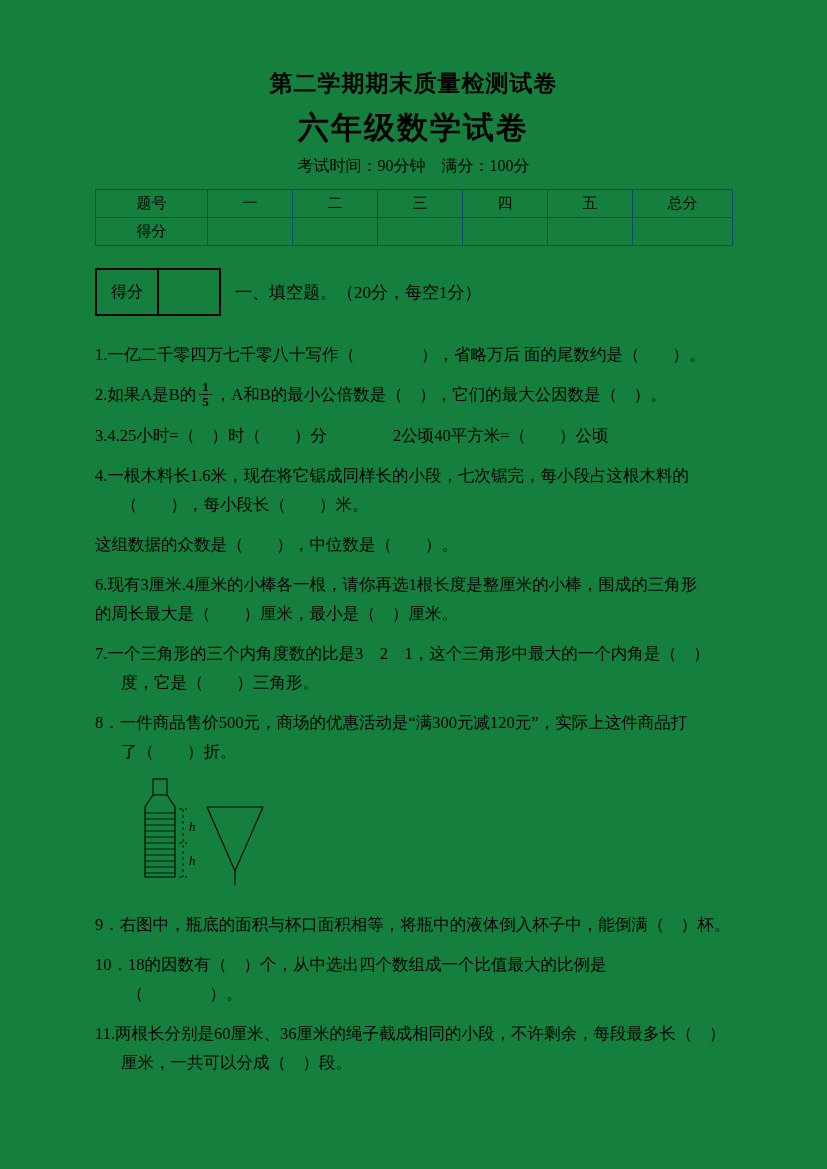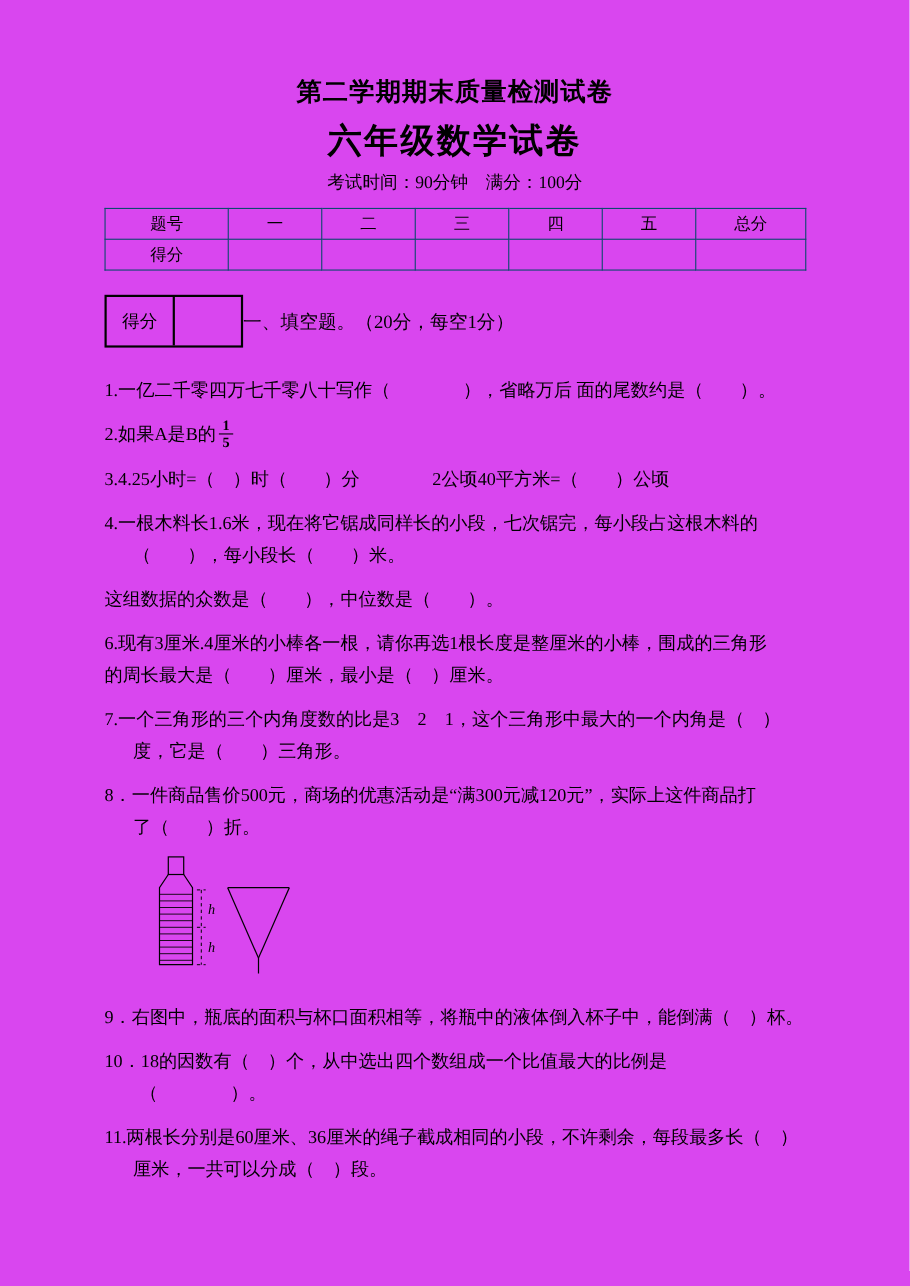--- a/index.html
+++ b/index.html
@@ -1,31 +1,31 @@
 <!DOCTYPE html>
 <html><head>
 <meta charset="utf-8">
 <style>
   html,body{margin:0;padding:0;background:#ffffff;}
   .page{
-    width:827px;min-height:1169px;background:#d946ef;box-sizing:border-box;
+    width:827px;min-height:1169px;background:#15803d;box-sizing:border-box;
     padding:68px 95px 40px 95px;
     font-family:"Liberation Serif","DejaVu Serif",serif;color:#000;
     position:relative;
   }
   .title{font-size:23px;font-weight:bold;text-align:center;margin:0;letter-spacing:1px;}
   .subtitle{font-size:31px;font-weight:bold;text-align:center;margin:8px 0 0 0;letter-spacing:2px;}
   .exam-info{font-size:16px;text-align:center;margin-top:7px;}
   table.score-table{border-collapse:collapse;margin-top:12px;width:637px;table-layout:fixed;}
   table.score-table td{border:1px solid #0c4a6e;height:27px;text-align:center;font-size:15px;padding:0;}
   .section-row{display:flex;align-items:center;margin-top:22px;}
   .score-box{display:flex;border:2px solid #000;height:44px;}
   .score-box .cell{width:60px;display:flex;align-items:center;justify-content:center;font-size:16px;}
   .score-box .cell + .cell{border-left:2px solid #000;}
-  .section-title{font-size:17px;}
+  .section-title{font-size:17px;margin-left:14px;}
   .questions{margin-top:24px;font-size:16.5px;}
   .q{margin:0 0 11px 0;}
   .q p{margin:0;line-height:29px;}
   .ind1{padding-left:26px;}
   .ind2{padding-left:32px;}
   .frac{display:inline-block;vertical-align:middle;text-align:center;line-height:1.05;font-size:13px;font-weight:bold;margin:0 3px;position:relative;top:-2px;}
   .frac .num{display:block;padding:0 3px;}
   .frac .den{display:block;border-top:1.2px solid #000;padding:0 3px;}
   .figure{margin:6px 0 10px 28px;}
 </style>
@@ -78,21 +78,21 @@
     <div class="section-title">一、填空题。（20分，每空1分）</div>
   </div>
 
   <div class="questions">
 
     <div class="q">
       <p>1.一亿二千零四万七千零八十写作（　　　　），省略万后 面的尾数约是（　　）。</p>
     </div>
 
     <div class="q">
-      <p><span>2.如果A是B的</span><span class="frac"><span class="num">1</span><span class="den">5</span></span></p>
+      <p><span>2.如果A是B的</span><span class="frac"><span class="num">1</span><span class="den">5</span></span><span>，A和B的最小公倍数是（　），它们的最大公因数是（　）。</span></p>
     </div>
 
     <div class="q">
       <p>3.4.25小时=（　）时（　　）分　　　　2公顷40平方米=（　　）公顷</p>
     </div>
 
     <div class="q">
       <p>4.一根木料长1.6米，现在将它锯成同样长的小段，七次锯完，每小段占这根木料的</p>
       <p class="ind1">（　　），每小段长（　　）米。</p>
     </div>

